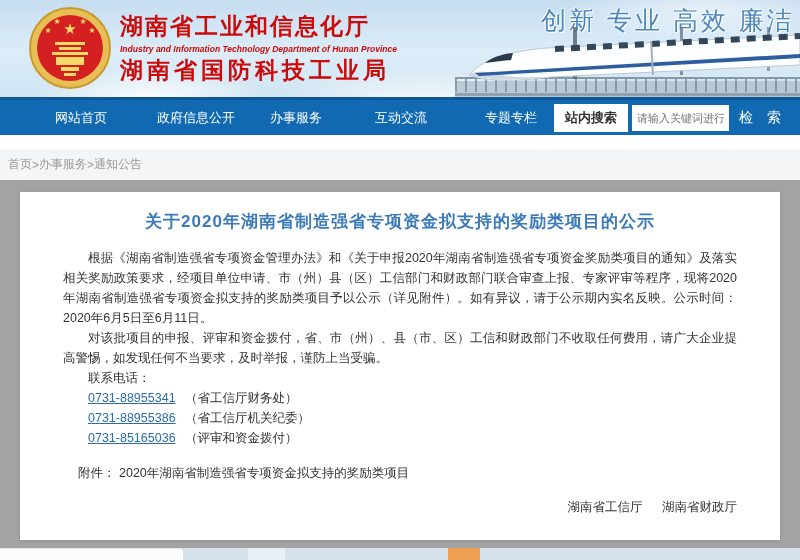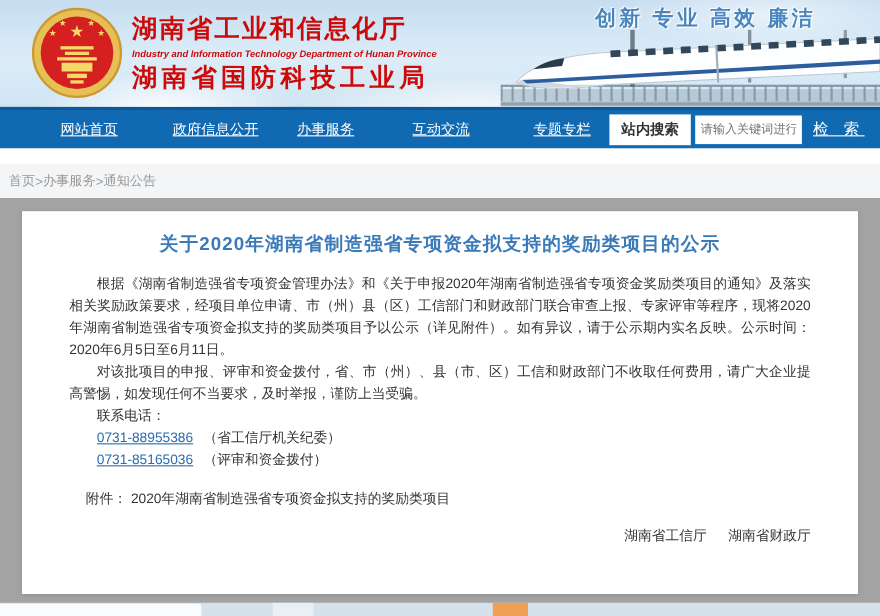--- a/index.html
+++ b/index.html
@@ -19,32 +19,32 @@
       radial-gradient(ellipse 200px 45px at 700px 12px,  rgba(255,255,255,.55), rgba(255,255,255,0) 70%),
       linear-gradient(180deg, #c6ddf0 0%, #dcedf8 55%, #cfe4f2 100%);
   }
   .emblem { position: absolute; left: 28px; top: 6px; }
   .org-block { position: absolute; left: 120px; top: 11px; color: #cc0a0a; }
   .org-cn1 { font-size: 23px; font-weight: bold; letter-spacing: 2px; }
   .org-en  { font-size: 8.5px; font-weight: bold; margin: 2px 0 1px; font-style: italic; }
   .org-cn2 { font-size: 23px; font-weight: bold; letter-spacing: 4px; }
   .slogan {
     position: absolute; left: 541px; top: 4px;
-    font-size: 19px; font-weight: bold; letter-spacing: 3px;
+    font-size: 25px; font-weight: normal; letter-spacing: 3px;
     color: #4a86bd;
     text-shadow: 0 0 2px #fff, 1px 1px 0 #fff, -1px -1px 0 rgba(255,255,255,.8);
     white-space: nowrap;
   }
   .train { position: absolute; right: 0; bottom: 0; }
 
   
   .nav {
     height: 38px; background: #1169b2; border-top: 3px solid #0d5697;
     display: flex; align-items: center;
-    color: #fff; font-size: 13px; padding: 0 14px 0 55px; text-decoration: underline;
+    color: #fff; font-size: 13px; padding: 0 14px 0 55px;
   }
   .nav a { color: #fff; text-decoration: none; cursor: pointer; white-space: nowrap; }
   .nav-item-1 { margin-right: 50px; }
   .nav-item-2 { margin-right: 35px; }
   .nav-item-3 { margin-right: 53px; }
   .nav-item-4 { margin-right: 58px; }
   .search-group { margin-left: auto; display: flex; align-items: center; }
   .search-label {
     background: #fff; color: #333; font-size: 13px; font-weight: bold;
     padding: 5px 11px; cursor: pointer; white-space: nowrap;
@@ -184,20 +184,24 @@
 
 
     <div class="article-body">
       <p>根据《湖南省制造强省专项资金管理办法》和《关于申报2020年湖南省制造强省专项资金奖励类项目的通知》及落实相关奖励政策要求，经项目单位申请、市（州）县（区）工信部门和财政部门联合审查上报、专家评审等程序，现将2020年湖南省制造强省专项资金拟支持的奖励类项目予以公示（详见附件）。如有异议，请于公示期内实名反映。公示时间：2020年6月5日至6月11日。</p>
       <p>对该批项目的申报、评审和资金拨付，省、市（州）、县（市、区）工信和财政部门不收取任何费用，请广大企业提高警惕，如发现任何不当要求，及时举报，谨防上当受骗。</p>
 
       <div class="contact-row">
         <span>联系电话：</span>
       </div>
       <div class="contact-row">
+        <a>0731-88955341</a>
+        <span>（省工信厅财务处）</span>
+      </div>
+      <div class="contact-row">
         <a>0731-88955386</a>
         <span>（省工信厅机关纪委）</span>
       </div>
       <div class="contact-row">
         <a>0731-85165036</a>
         <span>（评审和资金拨付）</span>
       </div>
 
       <div class="attachment-row">
         <span>附件：</span>

